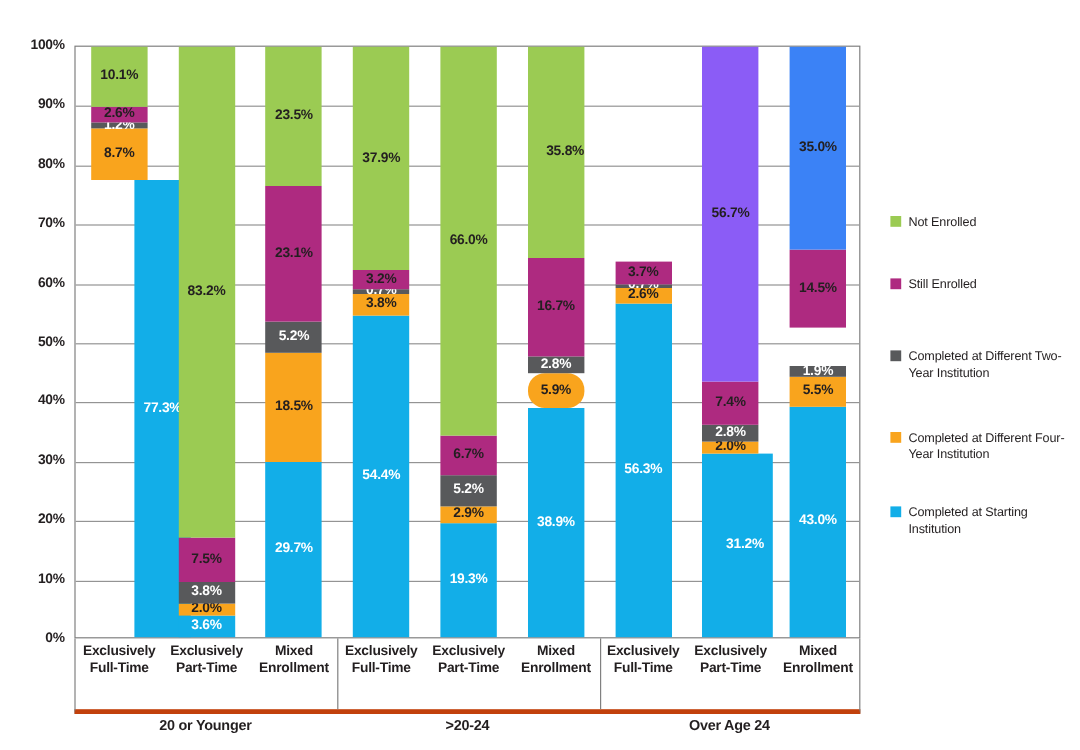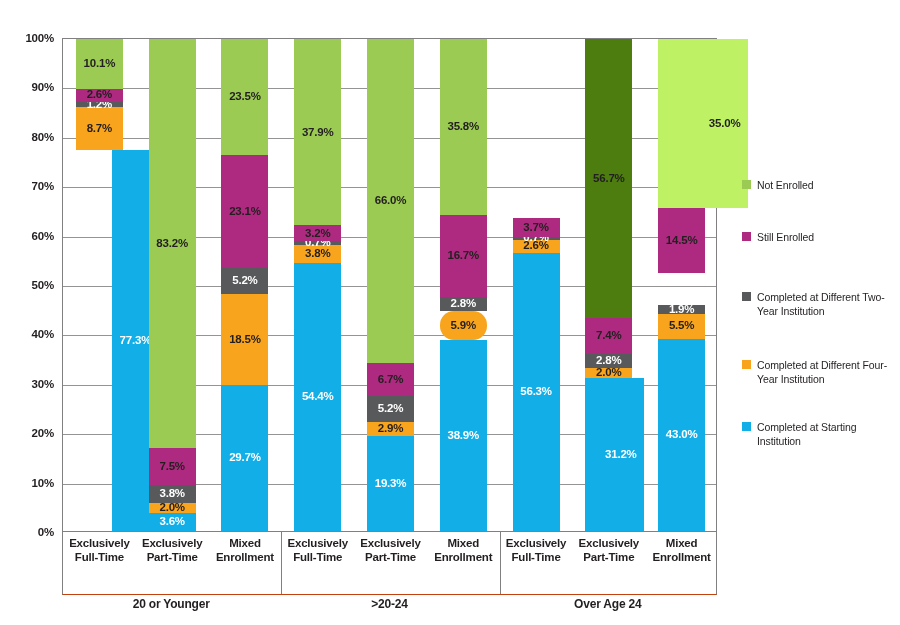--- a/index.html
+++ b/index.html
@@ -86,21 +86,21 @@
 
   
   .cat-axis {
     position: absolute;
     left: 62px;
     top: 532px;
     width: 655px;
     height: 63px;
     border-left: 1px solid #808080;
     border-right: 1px solid #808080;
-    border-bottom: 1px solid #c2410c;
+    border-bottom: 4px solid #c2410c;
     box-sizing: border-box;
   }
   .cat-label {
     position: absolute;
     top: 4px;
     text-align: center;
     font-size: 11.5px;
     font-weight: bold;
     color: #231f20;
     line-height: 1.22;
@@ -279,21 +279,21 @@
           </div>
           <div class="seg" style="background: rgb(249, 164, 29); height: 29.146px; border-radius: 14px;">
             <span class="seg-label" style="color: rgb(35, 31, 32);">5.9%</span>
           </div>
           <div class="seg" style="background: rgb(88, 89, 91); height: 13.832px;">
             <span class="seg-label" style="color: rgb(255, 255, 255); position: absolute; left: 50%; top: 50%; transform: translate(-50%, -50%);">2.8%</span>
           </div>
           <div class="seg" style="background: rgb(174, 42, 128); height: 82.498px;">
             <span class="seg-label" style="color: rgb(35, 31, 32);">16.7%</span>
           </div>
-          <div class="seg" style="background: rgb(155, 203, 83); height: 176.852px;">
+          <div class="seg" style="background: rgb(155, 203, 83); height: 176.852px; justify-content: flex-end;">
             <span class="seg-label" style="color: rgb(35, 31, 32);">35.8%</span>
           </div>
         </div>
         <div class="bar" style="left: 449.556px; width: 47px;">
           <div class="seg" style="background: rgb(18, 174, 232); height: 278.122px;">
             <span class="seg-label" style="color: rgb(255, 255, 255);">56.3%</span>
           </div>
           <div class="seg" style="background: rgb(249, 164, 29); height: 12.844px;">
             <span class="seg-label" style="color: rgb(35, 31, 32); position: absolute; left: 50%; top: 50%; transform: translate(-50%, -50%);">2.6%</span>
           </div>
@@ -310,38 +310,38 @@
           </div>
           <div class="seg" style="background: rgb(249, 164, 29); height: 9.88px;">
             <span class="seg-label" style="color: rgb(35, 31, 32); position: absolute; left: 50%; top: 50%; transform: translate(-50%, -50%);">2.0%</span>
           </div>
           <div class="seg" style="background: rgb(88, 89, 91); height: 13.832px;">
             <span class="seg-label" style="color: rgb(255, 255, 255); position: absolute; left: 50%; top: 50%; transform: translate(-50%, -50%);">2.8%</span>
           </div>
           <div class="seg" style="background: rgb(174, 42, 128); height: 36.556px;">
             <span class="seg-label" style="color: rgb(35, 31, 32);">7.4%</span>
           </div>
-          <div class="seg" style="background: #4d7c0f; height: 280.098px;">
+          <div class="seg" style="background: #8b5cf6; height: 280.098px;">
             <span class="seg-label" style="color: rgb(35, 31, 32);">56.7%</span>
           </div>
         </div>
         <div class="bar" style="left: 595.111px; width: 47px;">
           <div class="seg" style="background: rgb(18, 174, 232); height: 212.42px;">
             <span class="seg-label" style="color: rgb(255, 255, 255);">43.0%</span>
           </div>
           <div class="seg" style="background: rgb(249, 164, 29); height: 27.17px;">
             <span class="seg-label" style="color: rgb(35, 31, 32);">5.5%</span>
           </div>
           <div class="seg" style="background: rgb(88, 89, 91); height: 9.386px; margin-top: 32px;">
             <span class="seg-label" style="color: rgb(255, 255, 255); position: absolute; left: 50%; top: 50%; transform: translate(-50%, -50%);">1.9%</span>
           </div>
           <div class="seg" style="background: rgb(174, 42, 128); height: 71.63px;">
             <span class="seg-label" style="color: rgb(35, 31, 32);">14.5%</span>
           </div>
-          <div class="seg" style="background: #bef264; height: 187px; padding-left: 43px;">
+          <div class="seg" style="background: #3b82f6; height: 187px;">
             <span class="seg-label" style="color: rgb(35, 31, 32);">35.0%</span>
           </div>
         </div>
       </div>
   </div>
 
   <div class="cat-axis">
       <div class="cat-label" style="left: 0px; width: 72.7778px;">
         <div>Exclusively</div>
         <div>Full-Time</div>

